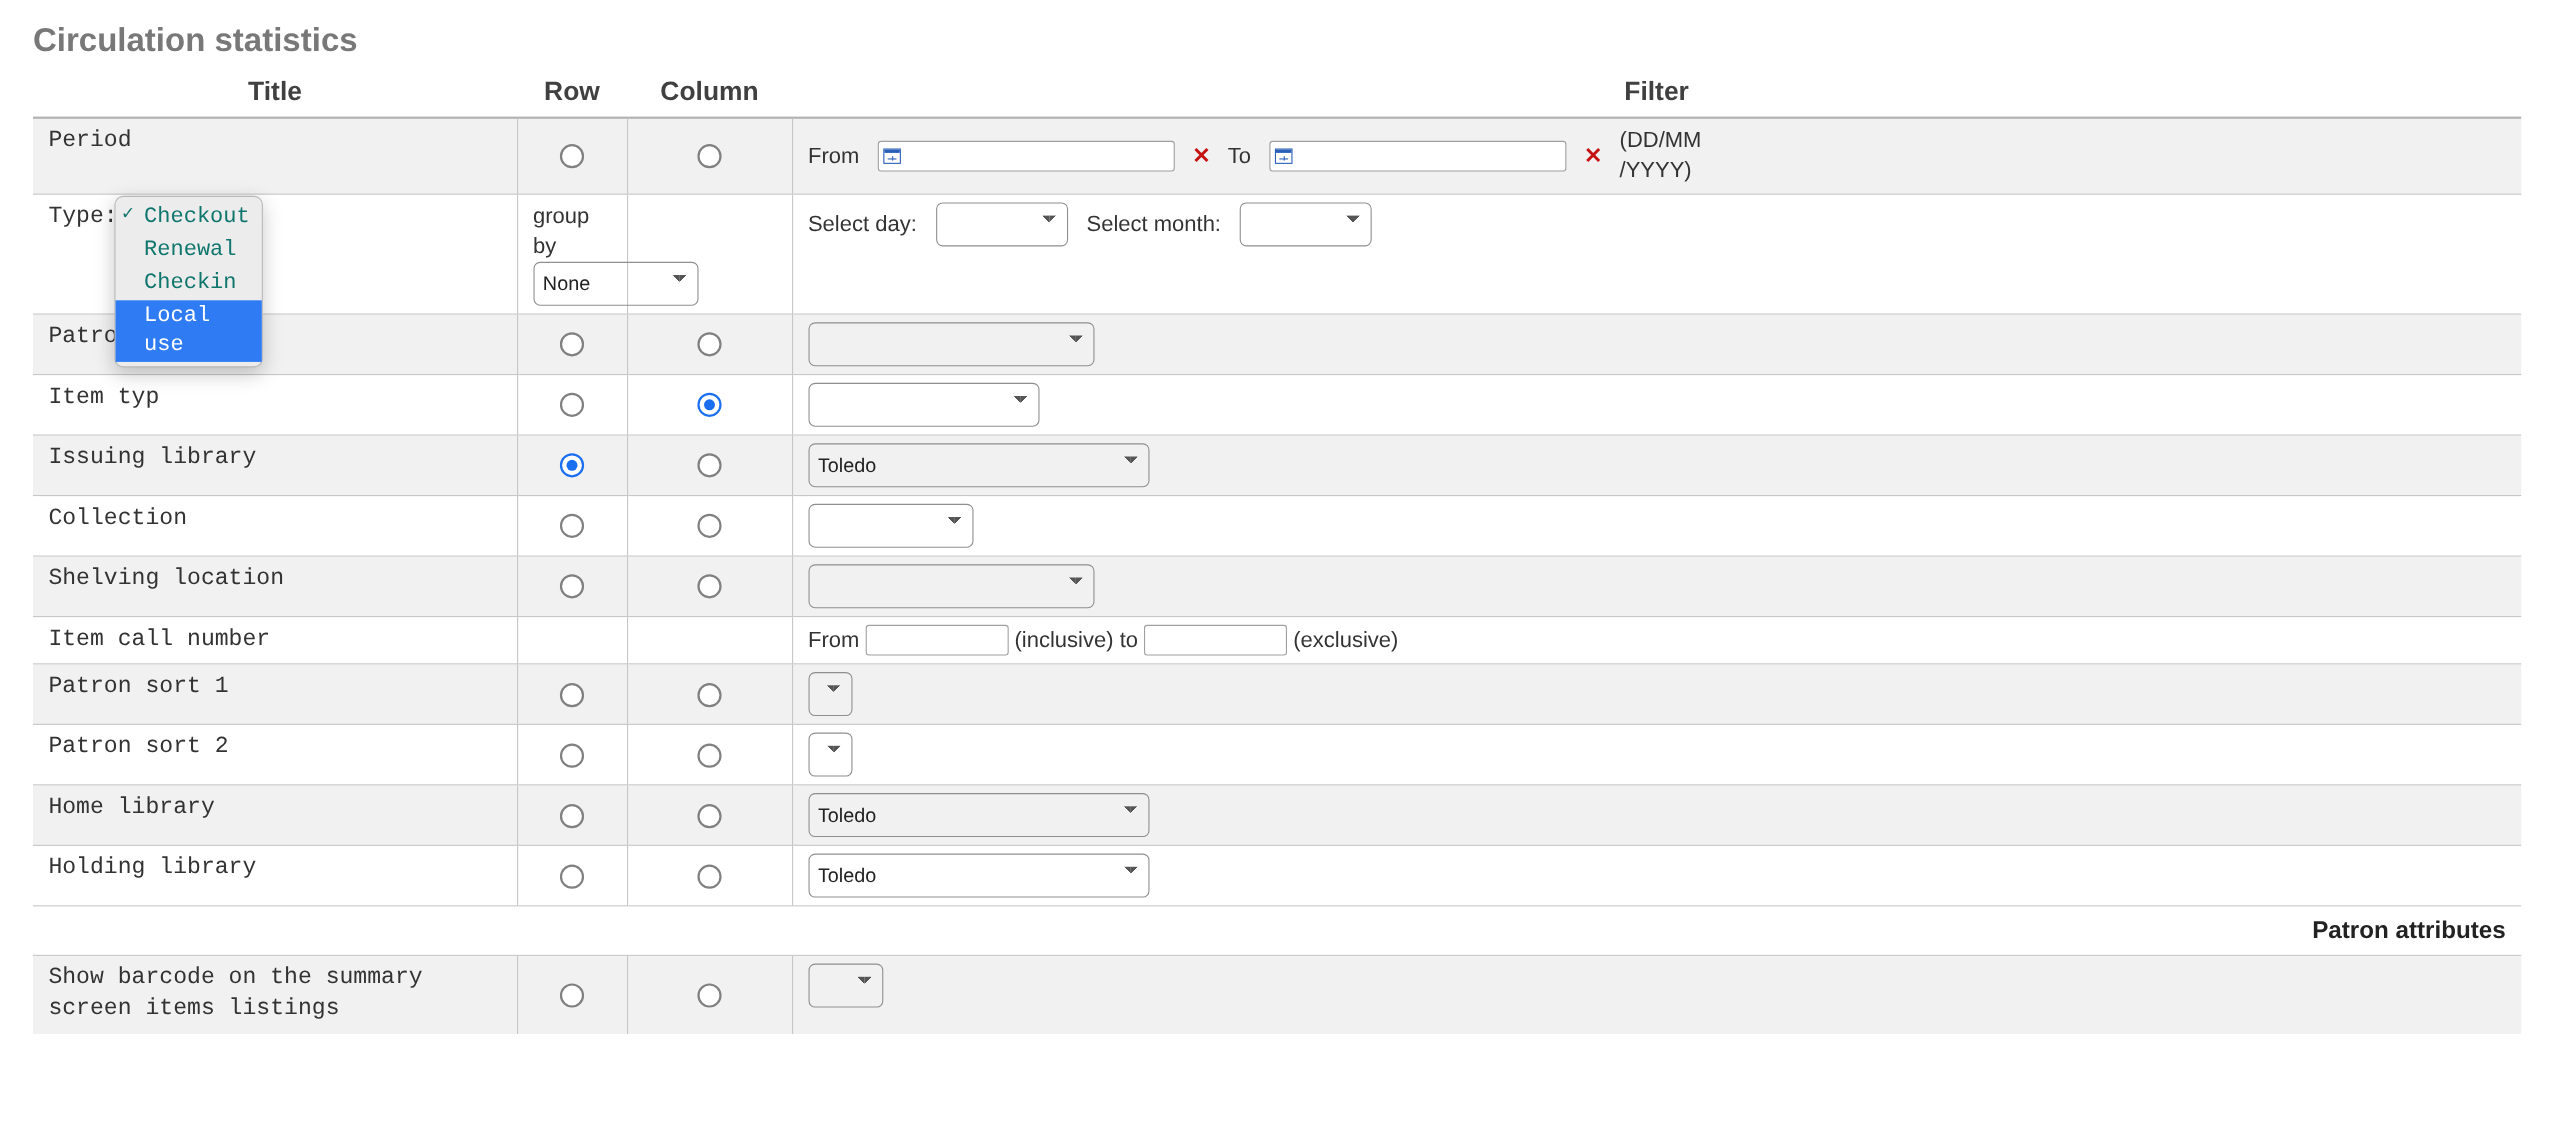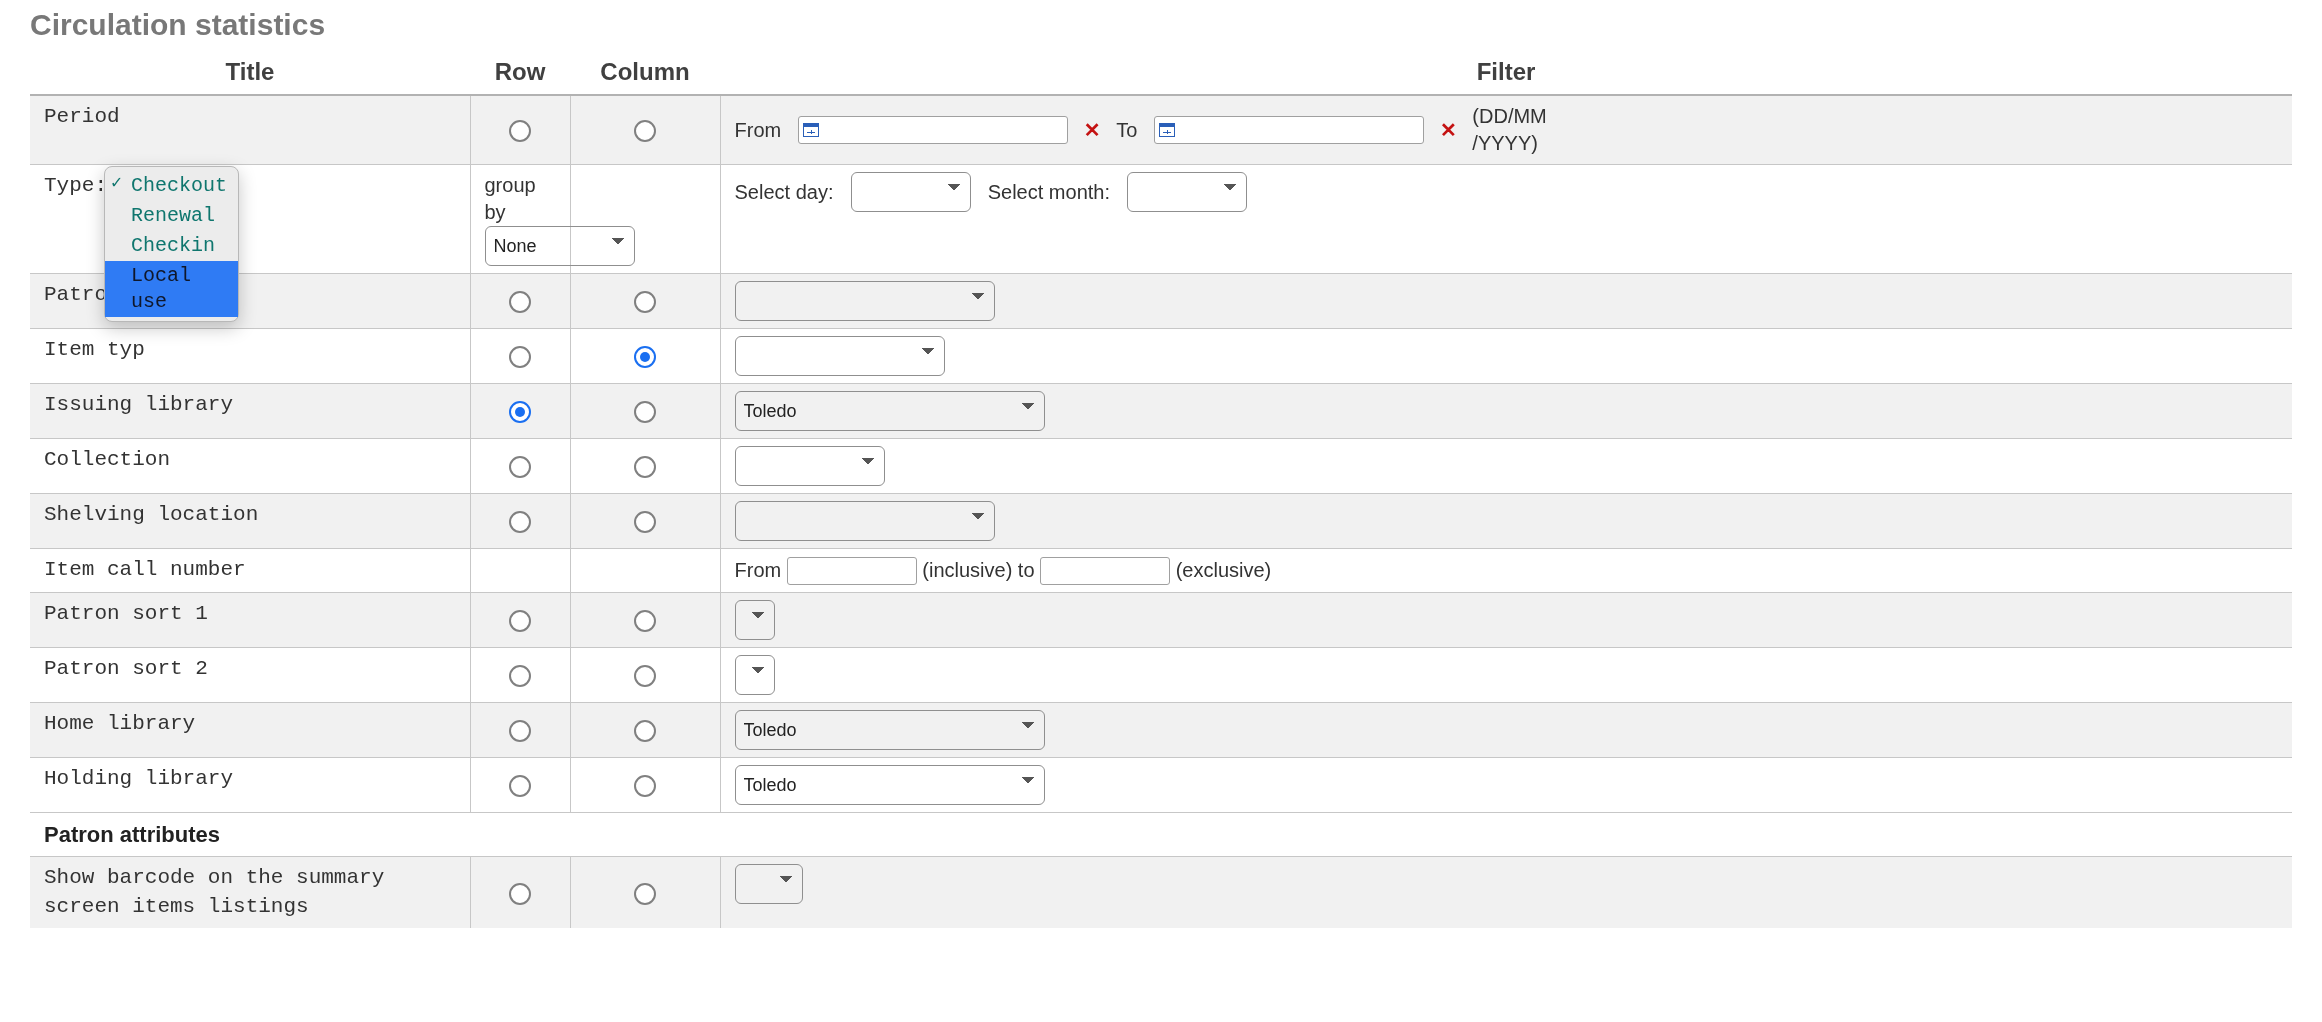--- a/index.html
+++ b/index.html
@@ -8,21 +8,21 @@
     padding: 8px 30px;
     font-family: -apple-system, BlinkMacSystemFont, "Segoe UI", Arial, sans-serif;
     font-size: 20px;
     color: #333;
     background: #fff;
   }
   h1 {
     font-size: 30px;
     font-weight: 700;
     color: #787878;
-    margin: 0 0 8px 0;
+    margin: 12px 0 8px 0;
   }
   table {
     border-collapse: collapse;
     width: 100%;
     table-layout: fixed;
   }
   col.title-col   { width: 440px; }
   col.rowcol-col  { width: 100px; }
   col.colcol-col  { width: 150px; }
   col.filter-col  { }
@@ -174,25 +174,25 @@
     line-height: 1.3;
   }
   .dropdown .opt.checked::before {
     content: "✓";
     position: absolute;
     left: 6px; top: 1px;
     font-size: 18px;
   }
   .dropdown .opt.hover {
     background: #2f7bf4;
-    color: #0f172a;
+    color: #ffffff;
   }
 
   .section-header td {
-    text-align: left;
+    text-align: right;
     font-weight: 700;
     font-size: 22px;
     color: #222;
     border-top: 1px solid #c7c7c7;
   }
   .type-cell-wrap { position: relative; }
   .filter-row-inline > * { vertical-align: middle; }
   .gap { display:inline-block; width:6px; }
 </style>
 </head>

